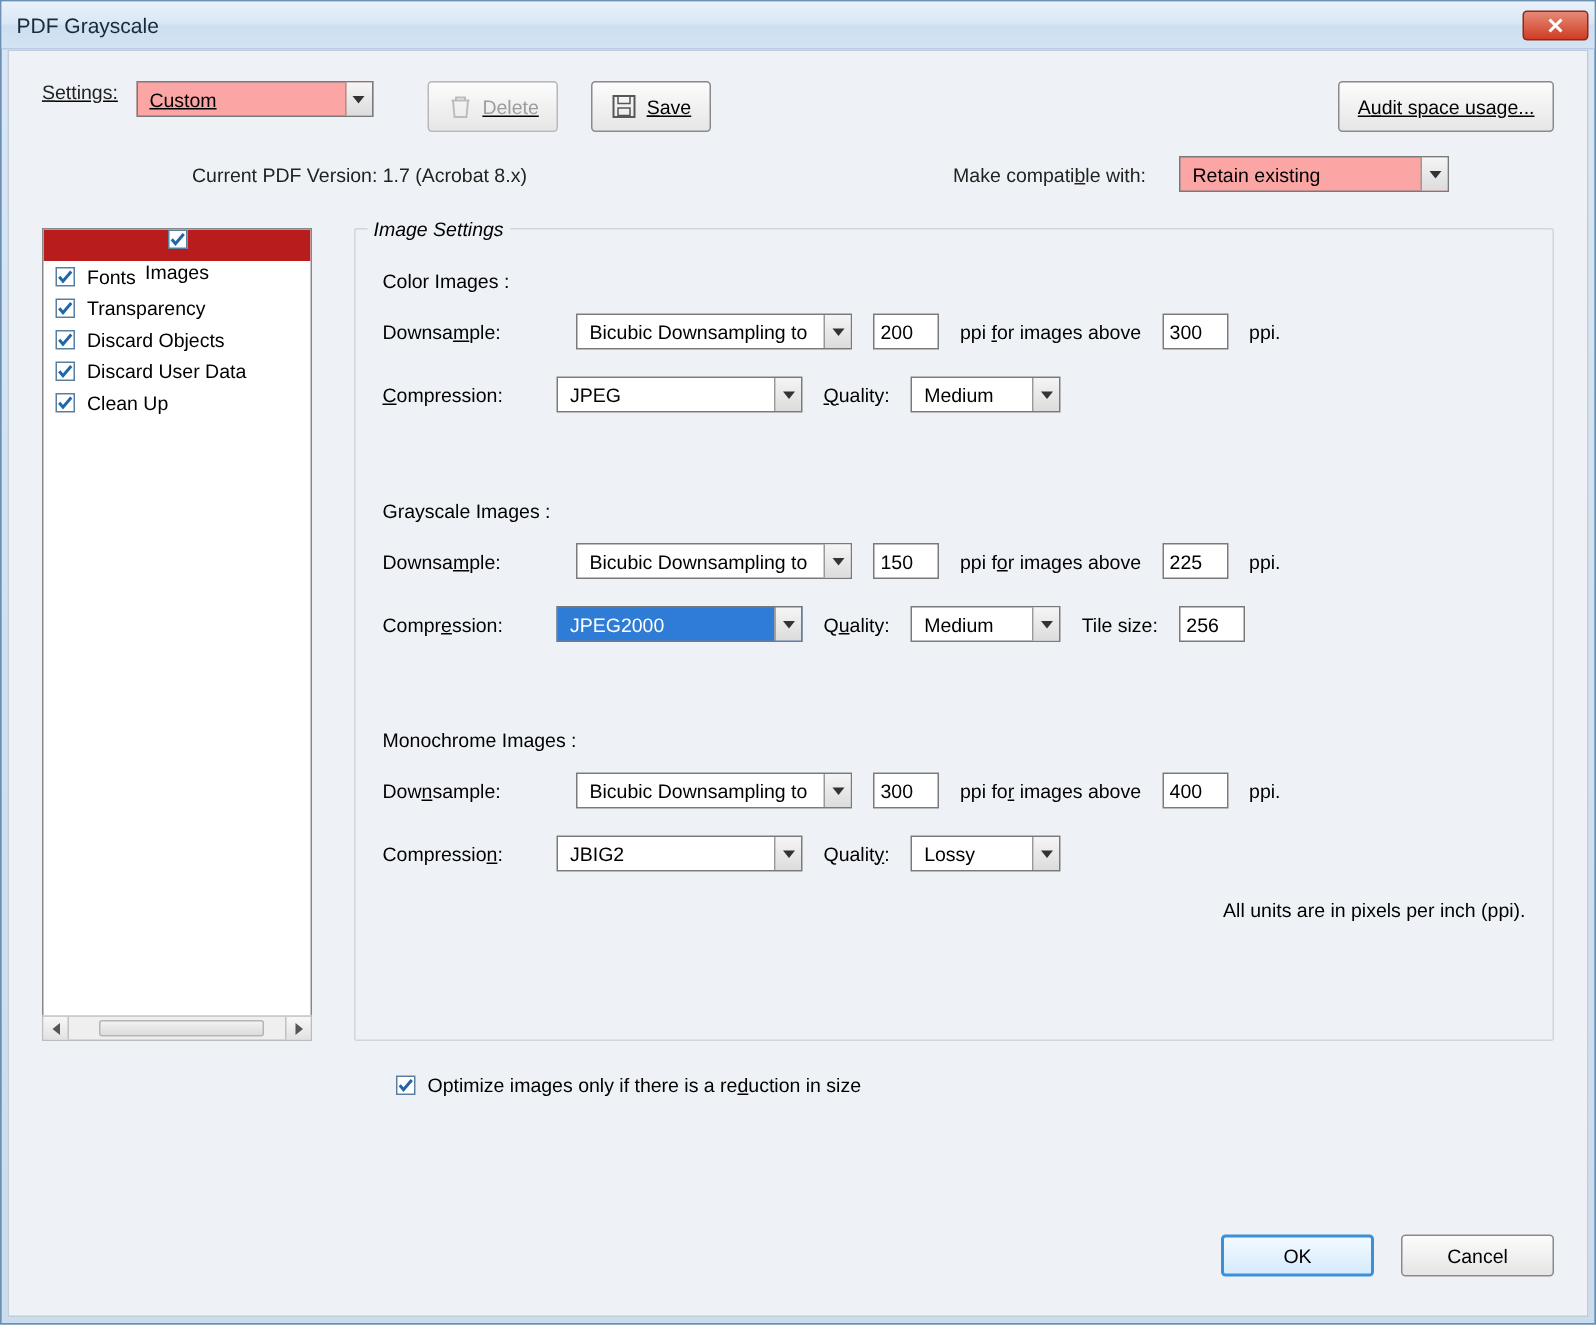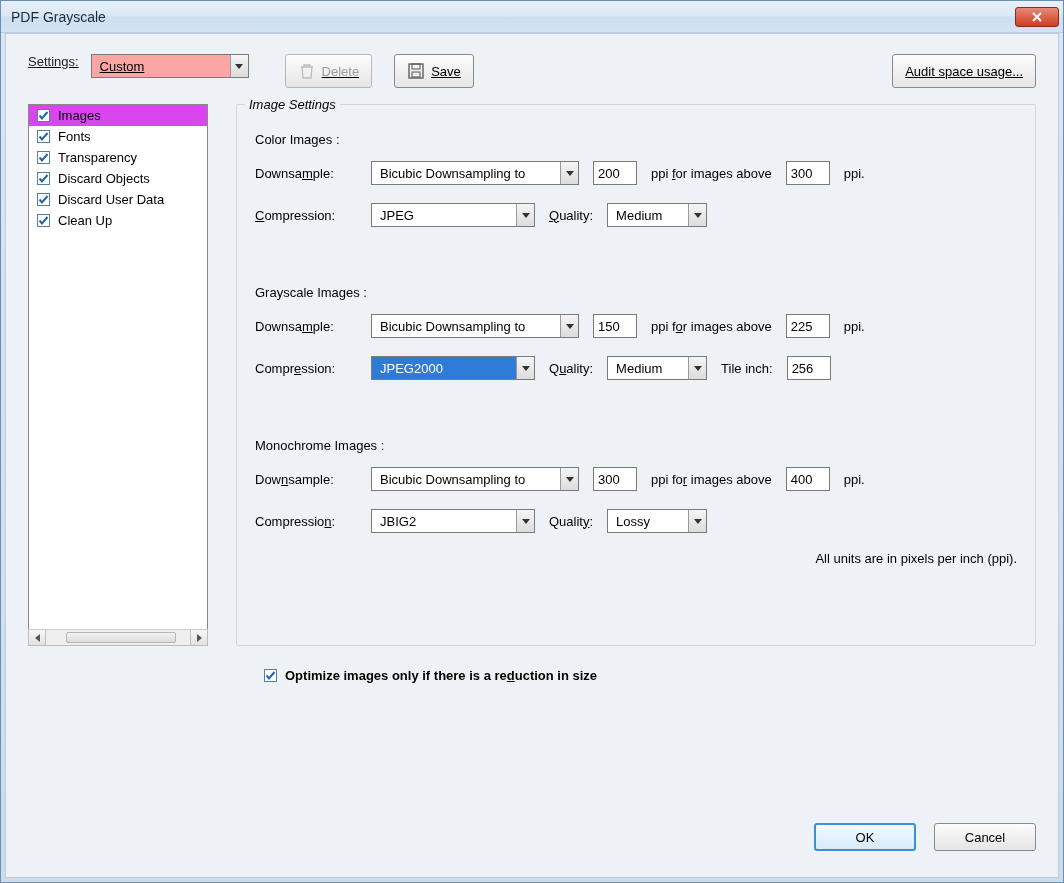--- a/index.html
+++ b/index.html
@@ -22,45 +22,45 @@
 .btn.disabled { color: #9c9c9c; border-color: #b8b8b8; cursor: default; }
 .btn.icon svg { width: 18px; height: 18px; }
 .audit-btn { margin-left: auto; }
 .pdfver-row { margin: 12px 0 24px 100px; display: flex; align-items: center; gap: 50px; }
 .compat { display: flex; align-items: center; gap: 10px; margin-left: auto; margin-right: 70px; }
 .compat .settings-combo { width: 180px; }
 .main { display: flex; gap: 28px; }
 .sidebar { width: 180px; }
 .sidebar-list { border: 1px solid #888; background: #fff; height: 526px; overflow: hidden; }
 .sidebar-item { display: flex; align-items: center; height: 21px; padding: 0 8px; gap: 8px; cursor: pointer; }
-.sidebar-item.selected { background: #d946ef; }
+.sidebar-item.selected { background: #b91c1c; flex-direction: column; }
 .chk { width: 13px; height: 13px; border: 1px solid #5a7ea0; background: #fff; display: flex; align-items: center; justify-content: center; }
 .chk svg { width: 11px; height: 11px; }
 .scrollbar-h { height: 17px; border: 1px solid #bcbcbc; border-top: 1px solid #ccc; margin-top: -1px; background: #efefef; display: flex; align-items: stretch; }
 .sb-btn { width: 17px; background: linear-gradient(#f7f7f7,#e2e2e2); border-right: 1px solid #c0c0c0; display: flex; align-items: center; justify-content: center; }
 .sb-btn:last-child { border-right: none; border-left: 1px solid #c0c0c0; }
 .sb-track { flex: 1; position: relative; }
 .sb-thumb { position: absolute; left: 20px; top: 2px; bottom: 2px; width: 110px; background: linear-gradient(#f2f2f2,#dcdcdc); border: 1px solid #b5b5b5; border-radius: 2px; }
 .tri-l { width:0;height:0;border-top:4px solid transparent;border-bottom:4px solid transparent;border-right:5px solid #555; }
 .tri-r { width:0;height:0;border-top:4px solid transparent;border-bottom:4px solid transparent;border-left:5px solid #555; }
 .panel { flex: 1; border: 1px solid #cfd6de; border-radius: 2px; padding: 6px 18px 18px; position: relative; }
 .panel-title { position: relative; top: -14px; left: -10px; background: #eef2f6; display: inline-block; padding: 0 4px; font-style: italic; }
 .section-h { margin: 6px 0 14px; }
 .form-row { display: flex; align-items: center; margin-bottom: 18px; gap: 14px; }
 .form-row .flab { width: 102px; }
 .combo { height: 24px; border: 1px solid #7a7a7a; background: #fff; padding: 0 20px 0 8px; display: flex; align-items: center; position: relative; }
-.combo.w220 { width: 208px; }
+.combo.w220 { width: 184px; margin-left: 13px; }
 .combo.w136 { width: 164px; }
 .combo.w100 { width: 100px; }
 .combo.sel { background: #2e7cd6; color: #fff; }
 .combo.sel .combo-btn { background: linear-gradient(#f5f5f5,#dcdcdc); }
 .num { width: 44px; height: 24px; border: 1px solid #7a7a7a; background: #fff; padding: 0 4px; display: flex; align-items: center; }
 .gap-section { height: 34px; }
 .note-right { text-align: right; margin-top: 6px; }
-.optimize-row { margin: 22px 0 0 236px; display: flex; align-items: center; gap: 8px; font-weight: bold; }
+.optimize-row { margin: 22px 0 0 236px; display: flex; align-items: center; gap: 8px; }
 .footer { position: absolute; right: 22px; bottom: 26px; display: flex; gap: 18px; }
 .btn-ok { width: 102px; height: 28px; border: 2px solid #3d8fd8; border-radius: 3px; background: linear-gradient(#f2f9ff,#d6ebfb); cursor: pointer; display:flex;align-items:center;justify-content:center; }
 .btn-cancel { width: 102px; height: 28px; border: 1px solid #8a8a8a; border-radius: 3px; background: linear-gradient(#fcfcfc,#e5e5e5); cursor: pointer; display:flex;align-items:center;justify-content:center; }
 </style>
 </head>
 <body>
 
 <div class="window">
   <div class="titlebar">
     <span class="titlebar-title">PDF Grayscale</span>
@@ -101,20 +101,32 @@
             <rect x="5" y="10" width="8" height="5" fill="none" stroke="#555"></rect>
           </svg>
         <span><u>S</u>ave</span>
       </div>
 
       <div class="btn audit-btn">
         <span>A<u>u</u>dit space usage...</span>
       </div>
     </div>
 
+    <div class="pdfver-row">
+      <span class="label">Current PDF Version: 1.7 (Acrobat 8.x)</span>
+      <div class="compat">
+        <span class="label">Make compati<u>b</u>le with:</span>
+        <div class="settings-combo">
+          <span>Retain existing</span>
+          <div class="combo-btn">
+              <div class="tri-down"></div>
+            </div>
+        </div>
+      </div>
+    </div>
 
     <div class="main">
 
       <div class="sidebar">
         <div class="sidebar-list">
 
         <div class="sidebar-item selected">
               <div class="chk">
                 <svg viewBox="0 0 11 11">
                   <path d="M1.5 5.5 L4 8.5 L9.5 2" stroke="#2266aa" stroke-width="2" fill="none"></path>
@@ -244,21 +256,21 @@
                 <div class="tri-down"></div>
               </div>
             </div>
           <span>Q<u>u</u>ality:</span>
           <div class="combo w100">
               <span>Medium</span>
               <div class="combo-btn">
                 <div class="tri-down"></div>
               </div>
             </div>
-          <span>Tile inch:</span>
+          <span>Tile size:</span>
           <div class="num">
               <span>256</span>
             </div>
         </div>
 
         <div class="gap-section"></div>
 
         
         <div class="section-h">Monochrome Images :</div>
         <div class="form-row">

